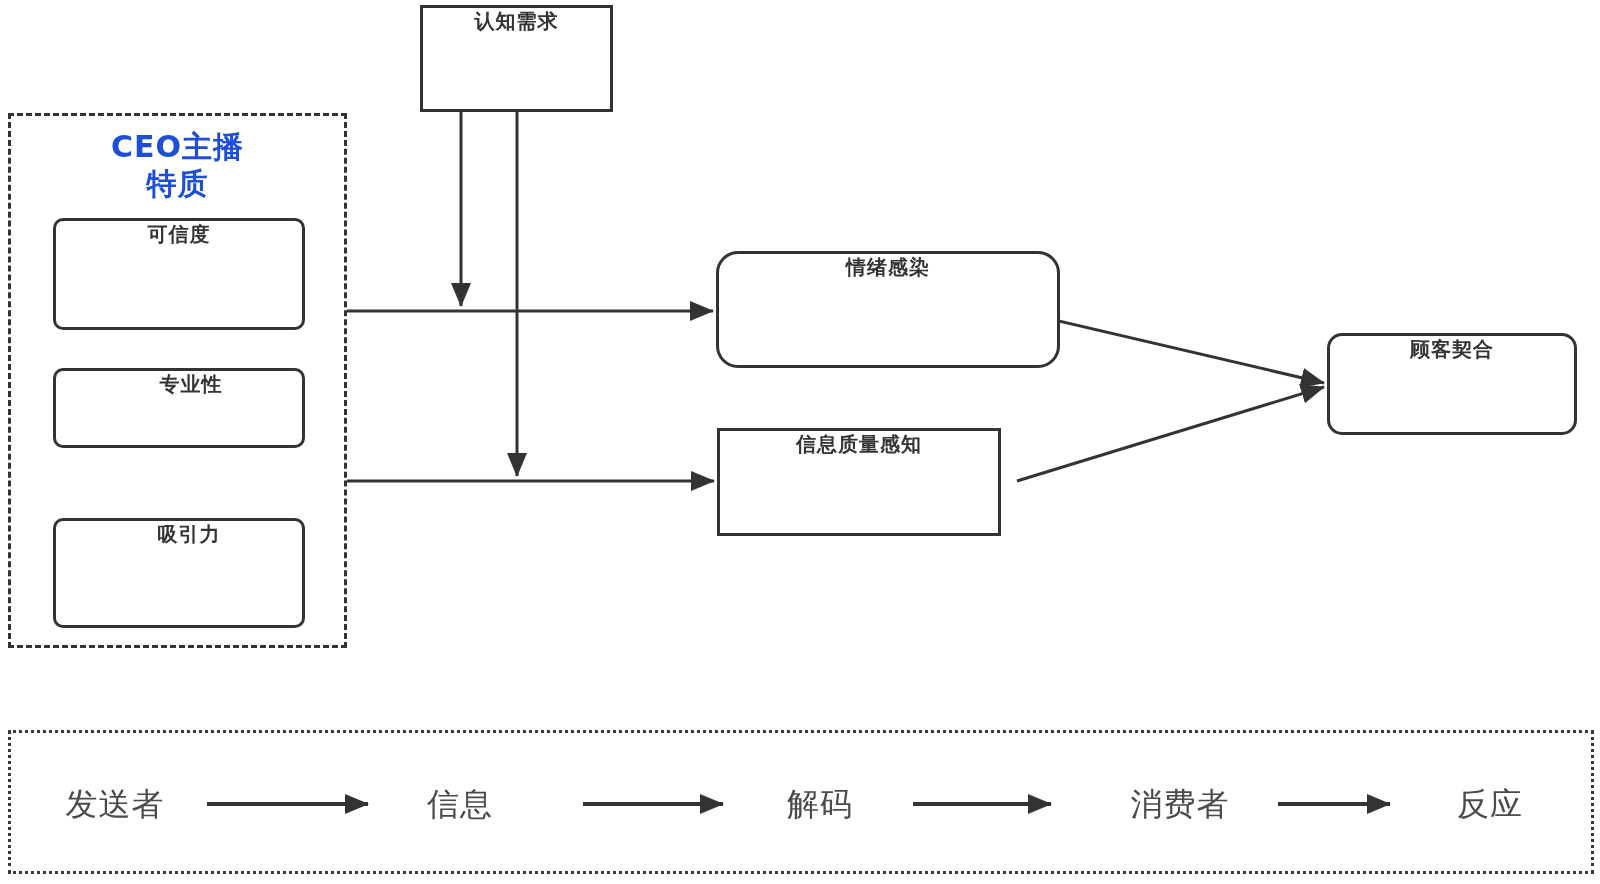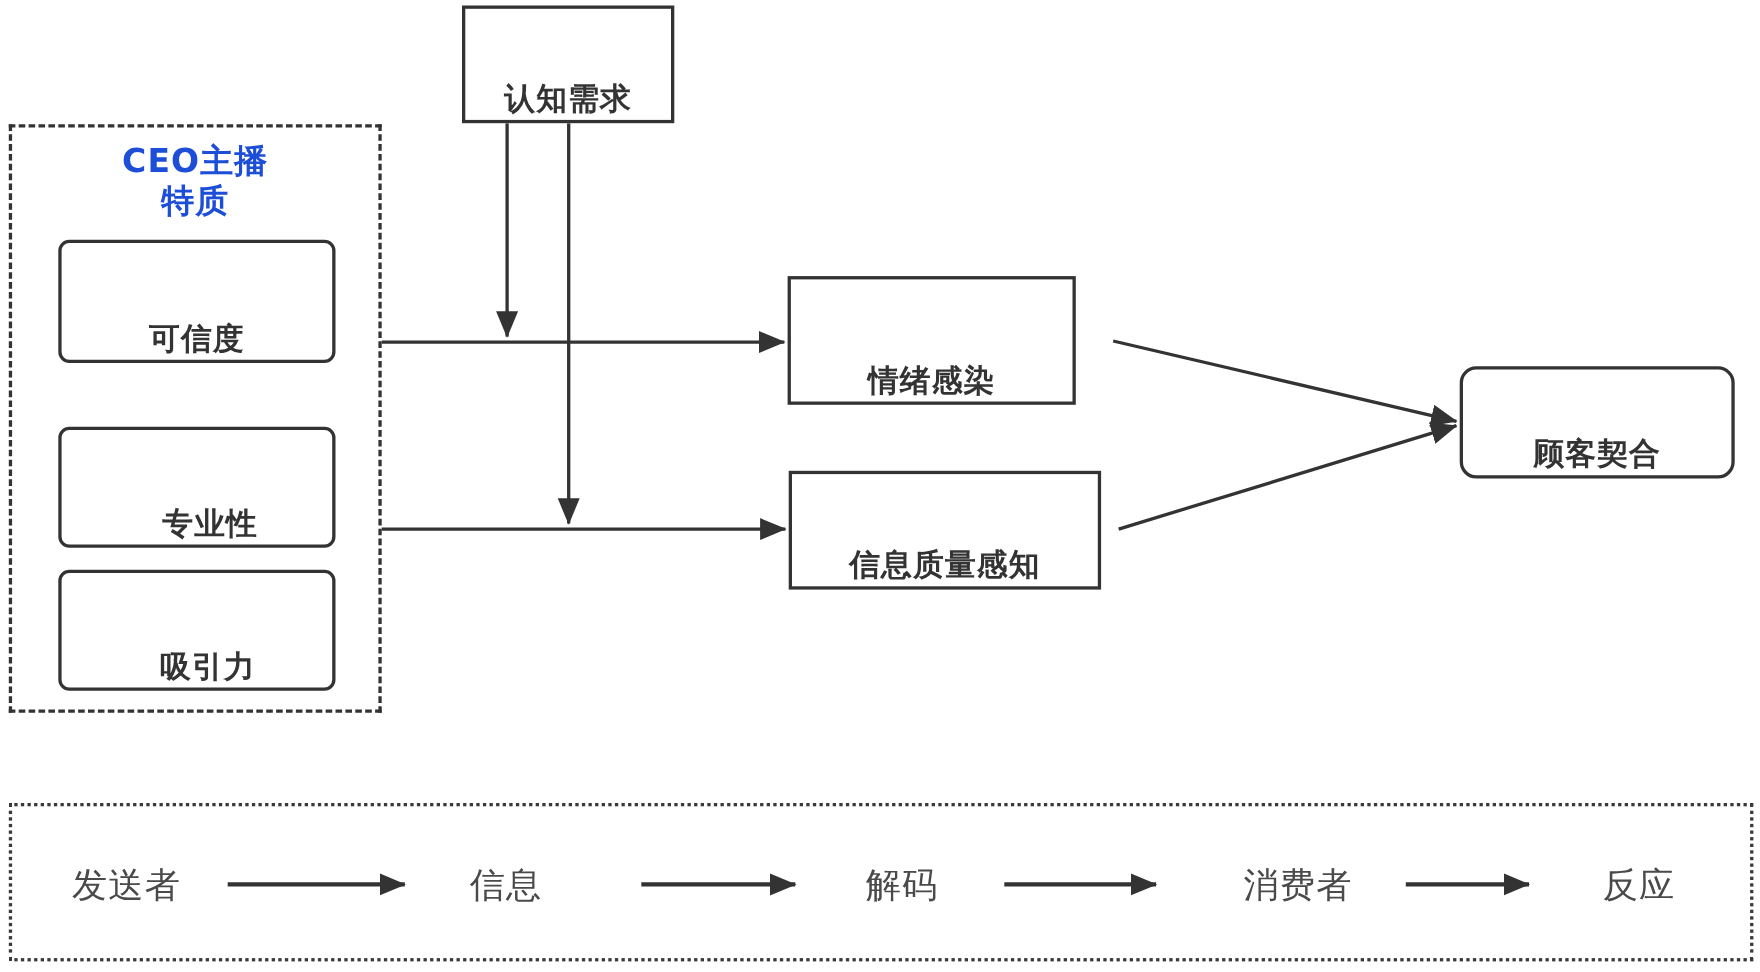--- a/index.html
+++ b/index.html
@@ -21,26 +21,26 @@
     top: 0;
     width: 1600px;
     height: 884px;
   }
   .box {
     position: absolute;
     box-sizing: border-box;
     border: 3px solid #333333;
     background: #ffffff;
     display: flex;
-    align-items: flex-end;
+    align-items: flex-start;
     justify-content: center;
     text-align: center;
     color: #333333;
     font-weight: 700;
-    font-size: 28px;
+    font-size: 20px;
     letter-spacing: 1px;
   }
   .box.rounded { border-radius: 10px; }
   .dashed-group {
     position: absolute;
     box-sizing: border-box;
     border: 3px dashed #333333;
     background: transparent;
   }
   .group-title {
@@ -102,28 +102,28 @@
 
   <div class="dashed-group" style="left:8px; top:113px; width:339px; height:535px;"></div>
   <div class="group-title" style="left:8px; top:128px; width:339px;">
     <div>CEO主播</div>
     <div>特质</div>
   </div>
 
   <div class="box rounded" style="left:53px; top:218px; width:252px; height:112px;">
     <span>可信度</span>
   </div>
-  <div class="box rounded" style="left:53px; top:388px; width:252px; height:110px;padding-left:24px;">
+  <div class="box rounded" style="left:53px; top:368px; width:252px; height:80px;padding-left:24px;">
     <span>专业性</span>
   </div>
   <div class="box rounded" style="left:53px; top:518px; width:252px; height:110px;padding-left:20px;">
     <span>吸引力</span>
   </div>
 
-  <div class="box" style="left:716px; top:251px; width:262px; height:117px;">
+  <div class="box" style="left:716px; top:251px; width:344px; height:117px;border-radius:22px;">
     <span>情绪感染</span>
   </div>
   <div class="box" style="left:717px; top:428px; width:284px; height:108px;">
     <span>信息质量感知</span>
   </div>
 
   <div class="box rounded" style="left:1327px; top:333px; width:250px; height:102px;border-radius:15px;">
     <span>顾客契合</span>
   </div>
 

